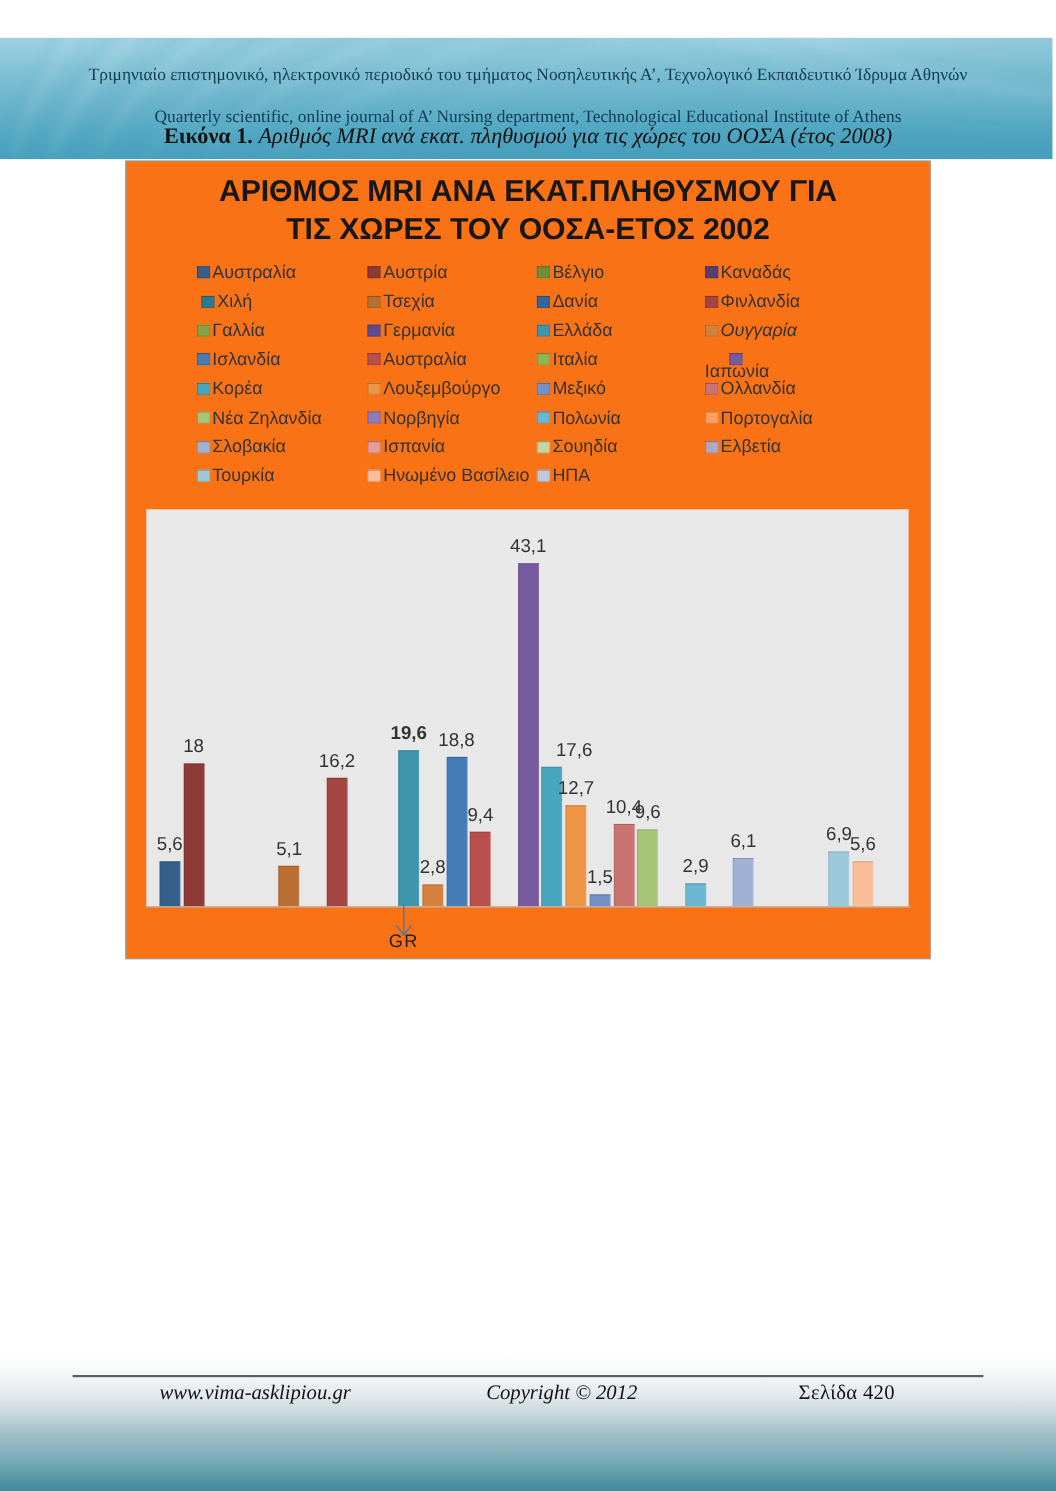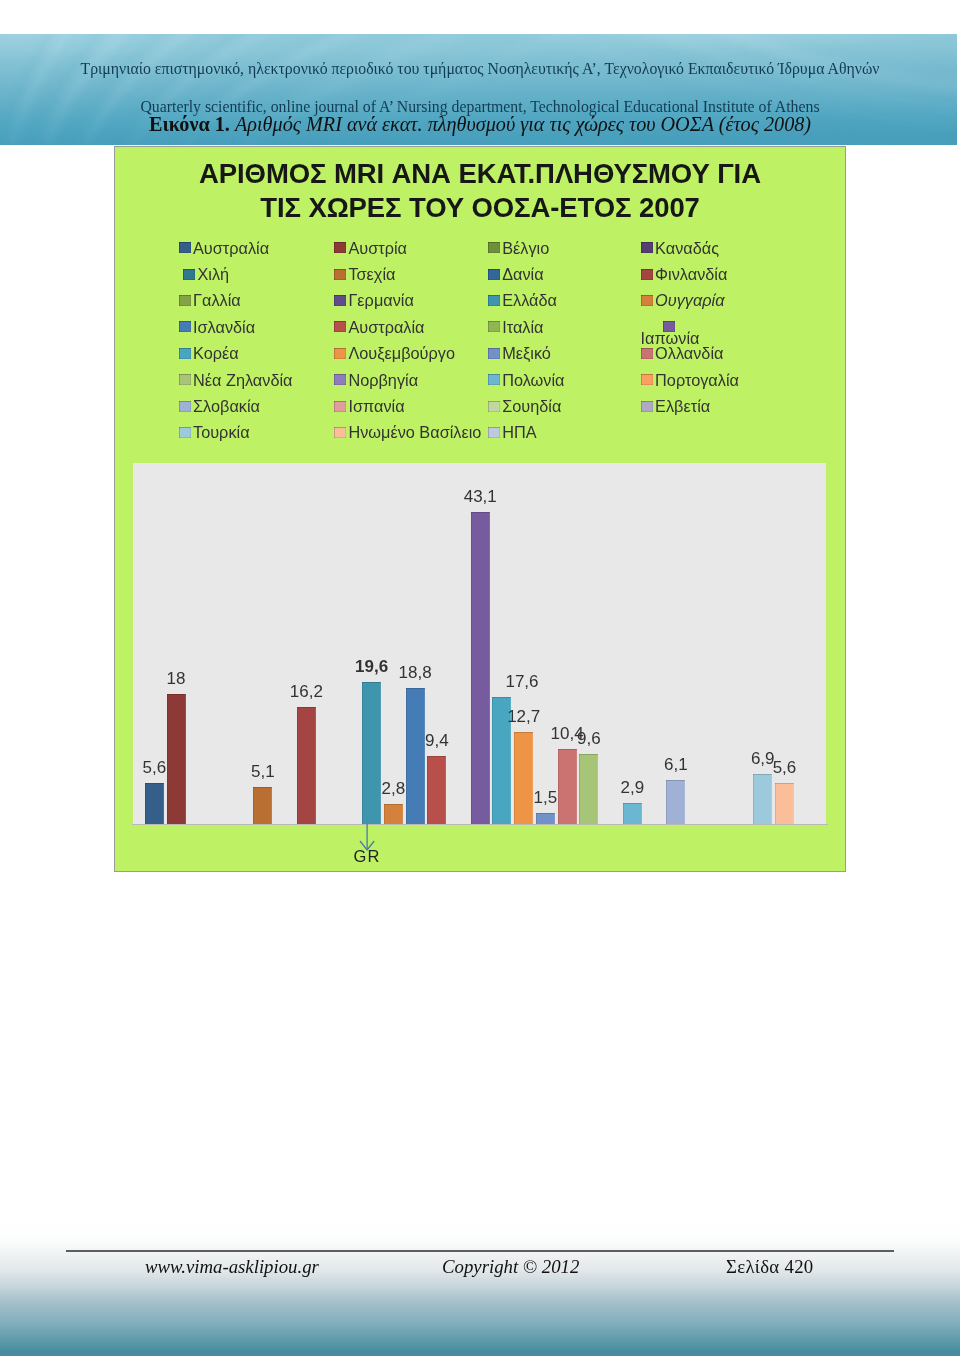--- a/index.html
+++ b/index.html
@@ -13,21 +13,21 @@
   .banner-txt{position:absolute;color:#123c52;font-family:"Liberation Serif",serif;white-space:nowrap;}
   #bt1{left:0;right:-3px;top:26px;text-align:center;font-size:15.8px;}
   #bt2{left:0;right:-3px;top:64px;text-align:center;font-size:15.8px;}
   
   .caption{position:absolute;left:149px;top:113px;width:760px;font-size:20.2px;
       font-family:"Liberation Serif",serif;color:#111;}
   .caption b{font-weight:bold;font-style:normal;}
   .caption i{font-style:italic;}
   
   .chartbox{position:absolute;left:114px;top:146px;width:732px;height:726px;
-      border:1px solid #9a9a9a;background:#bef264;box-sizing:border-box;}
+      border:1px solid #9a9a9a;background:#f97316;box-sizing:border-box;}
   .chart-title{position:absolute;left:0;right:0;top:10px;text-align:center;
       font-family:"Liberation Sans",sans-serif;font-weight:600;font-size:27.5px;color:#171717;line-height:34px;letter-spacing:-0.1px;}
   
   .legend{position:absolute;left:0;top:0;width:732px;height:320px;}
   .legitem{position:absolute;display:flex;align-items:center;height:12px;}
   .sw{width:12px;height:11px;margin-right:2.5px;flex:0 0 auto;box-shadow:inset 0 1px 0 rgba(0,0,0,0.24), inset 1px 0 0 rgba(0,0,0,0.18), inset 0 -1px 0 rgba(0,0,0,0.10), inset -1px 0 0 rgba(0,0,0,0.08);}
   .leglabel{font-family:"Liberation Sans",sans-serif;font-size:16.3px;color:#333;white-space:nowrap;line-height:12px;}
   
   .plot{position:absolute;left:18px;top:316px;width:693px;height:361px;background:#e8e8e8;}
   .bar{position:absolute;bottom:0;width:19px;box-shadow:inset 0 1px 0 rgba(0,0,0,0.16), inset 1px 0 0 rgba(0,0,0,0.10), inset -1px 0 0 rgba(255,255,255,0.10);}
@@ -114,21 +114,21 @@
 </div>
 
 <div class="caption">
   <b>Εικόνα 1.</b>
   <i>Αριθμός MRI ανά εκατ. πληθυσμού για τις χώρες του ΟΟΣΑ (έτος 2008)</i>
 </div>
 
 <div class="chartbox">
   <div class="chart-title">
     <div>ΑΡΙΘΜΟΣ MRI  ΑΝΑ ΕΚΑΤ.ΠΛΗΘΥΣΜΟΥ ΓΙΑ</div>
-    <div>ΤΙΣ ΧΩΡΕΣ ΤΟΥ ΟΟΣΑ-ΕΤΟΣ 2007</div>
+    <div>ΤΙΣ ΧΩΡΕΣ ΤΟΥ ΟΟΣΑ-ΕΤΟΣ 2002</div>
   </div>
   <div class="legend" id="legend">
       <div class="legitem" style="left: 63.5px; top: 94.6px;">
         <span class="sw" style="background: rgb(53, 95, 138);"></span>
         <span class="leglabel">Αυστραλία</span>
       </div>
       <div class="legitem" style="left: 218.9px; top: 94.6px;">
         <span class="sw" style="background: rgb(141, 58, 54);"></span>
         <span class="leglabel">Αυστρία</span>
       </div>

